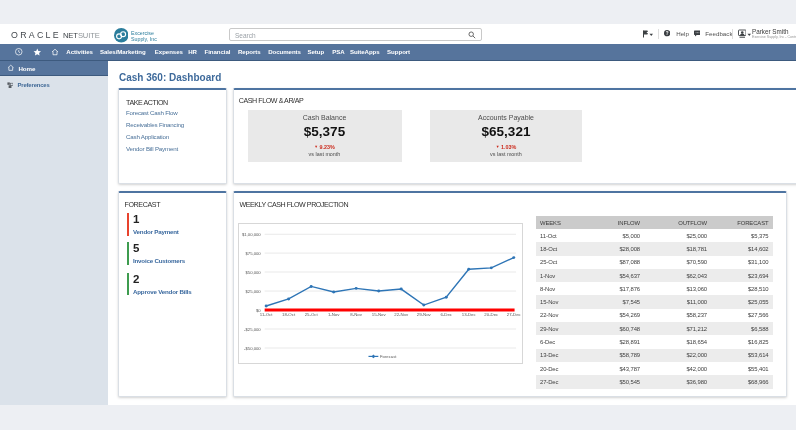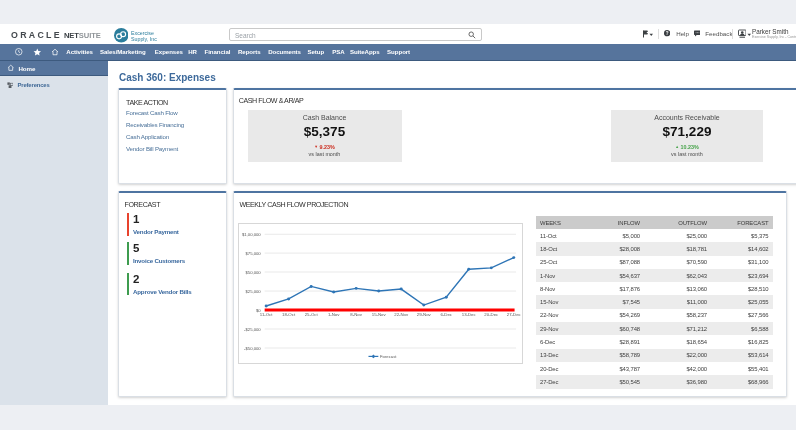--- a/index.html
+++ b/index.html
@@ -3,21 +3,21 @@
 <meta charset="utf-8">
 <style>
 * { margin:0; padding:0; box-sizing:border-box; }
 html,body { width:796px; height:430px; }
 body { background:#edeff3; font-family:"Liberation Sans", sans-serif; position:relative; overflow:hidden; }
 .abs { position:absolute; }
 svg { display:block; }
 
 
 #hdr { top:24px; left:0; width:796px; height:20px; background:#ffffff; }
-#logo-oracle { left:11px; top:30px; font-size:8.8px; font-weight:bold; letter-spacing:2.3px; color:#43484d; white-space:nowrap; }
+#logo-oracle { left:11px; top:30px; font-size:8.8px; font-weight:normal; letter-spacing:2.3px; color:#43484d; white-space:nowrap; }
 #logo-oracle .ns1 { color:#3b4045; font-size:7.6px; margin-left:2px; letter-spacing:-0.1px; }
 #logo-oracle .ns2 { color:#909599; font-size:7.6px; letter-spacing:-0.1px; }
 #eslogo { left:113.5px; top:28px; width:14.5px; height:14.5px; }
 #estext { left:131px; top:29.5px; font-size:5.3px; line-height:6px; color:#2b7d9c; }
 #search { left:229px; top:28px; width:253px; height:12.5px; border:1px solid #c9c9c9; border-radius:2px; background:#fff; }
 #search span { position:absolute; left:5px; top:2.6px; font-size:6.5px; color:#9aa0a6; }
 #search svg { position:absolute; right:5px; top:2px; }
 .sep { top:29px; width:1px; height:10px; background:#dddddd; }
 
 
@@ -170,42 +170,42 @@
         <path d="M2 8 L8 2.5 L14 8 M4 7 v6.5 h8 V7" fill="none" stroke="#fff" stroke-width="1.5"></path>
       </svg>Home</div>
   <div id="sb-pref"><svg style="margin-left:6.5px; margin-right:4.5px;" width="6.5" height="6.5" viewBox="0 0 16 16">
         <rect x="1" y="1" width="6" height="6" fill="#585d63"></rect>
         <rect x="9" y="3" width="6" height="6" fill="none" stroke="#585d63" stroke-width="1.6"></rect>
         <rect x="4" y="8" width="7" height="7" fill="#585d63"></rect>
       </svg>Preferences</div>
 </div>
 
 <div id="main" class="abs"></div>
-<div id="title" class="abs">Cash 360: Expenses</div>
+<div id="title" class="abs">Cash 360: Dashboard</div>
 
 <div class="card" id="card-ta">
   <div class="ctitle" style="left:7.5px; top:8.5px; font-size:7.1px; letter-spacing:-0.42px;">TAKE ACTION</div>
   <div class="talink" style="top:19.4px;">Forecast Cash Flow</div>
   <div class="talink" style="top:31.2px;">Receivables Financing</div>
   <div class="talink" style="top:43px;">Cash Application</div>
   <div class="talink" style="top:54.8px;">Vendor Bill Payment</div>
 </div>
 
 <div class="card" id="card-cf">
   <div class="ctitle" style="left:4.7px; top:6.5px; font-size:7.1px; letter-spacing:-0.42px;">CASH FLOW &amp; AR/AP</div>
   <div class="kpi" style="left:13.5px; width:154px;">
     <div class="lbl">Cash Balance</div>
     <div class="val">$5,375</div>
     <div class="delta red"><span style="font-size:3.8px; vertical-align:0.6px;">▼</span> 9.23%</div>
     <div class="vs">vs last month</div>
   </div>
-  <div class="kpi" style="left:377px; width:152px;">
-    <div class="lbl">Accounts Receivable</div>
-    <div class="val">$71,229</div>
-    <div class="delta green"><span style="font-size:3.8px; vertical-align:0.6px;">▲</span> 10.23%</div>
+  <div class="kpi" style="left:196px; width:152px;">
+    <div class="lbl">Accounts Payable</div>
+    <div class="val">$65,321</div>
+    <div class="delta red"><span style="font-size:3.8px; vertical-align:0.6px;">▼</span> 1.03%</div>
     <div class="vs">vs last month</div>
   </div>
 </div>
 
 <div class="card" id="card-rem">
   <div class="ctitle" style="left:6px; top:7.5px; font-size:7.1px; letter-spacing:-0.38px;">FORECAST</div>
   <div class="rem" style="top:20.3px; width:95px; height:26px;">
     <div class="bar" style="background:#e8432d;"></div>
     <div class="num">1</div>
     <div class="rlink">Vendor Payment</div>

